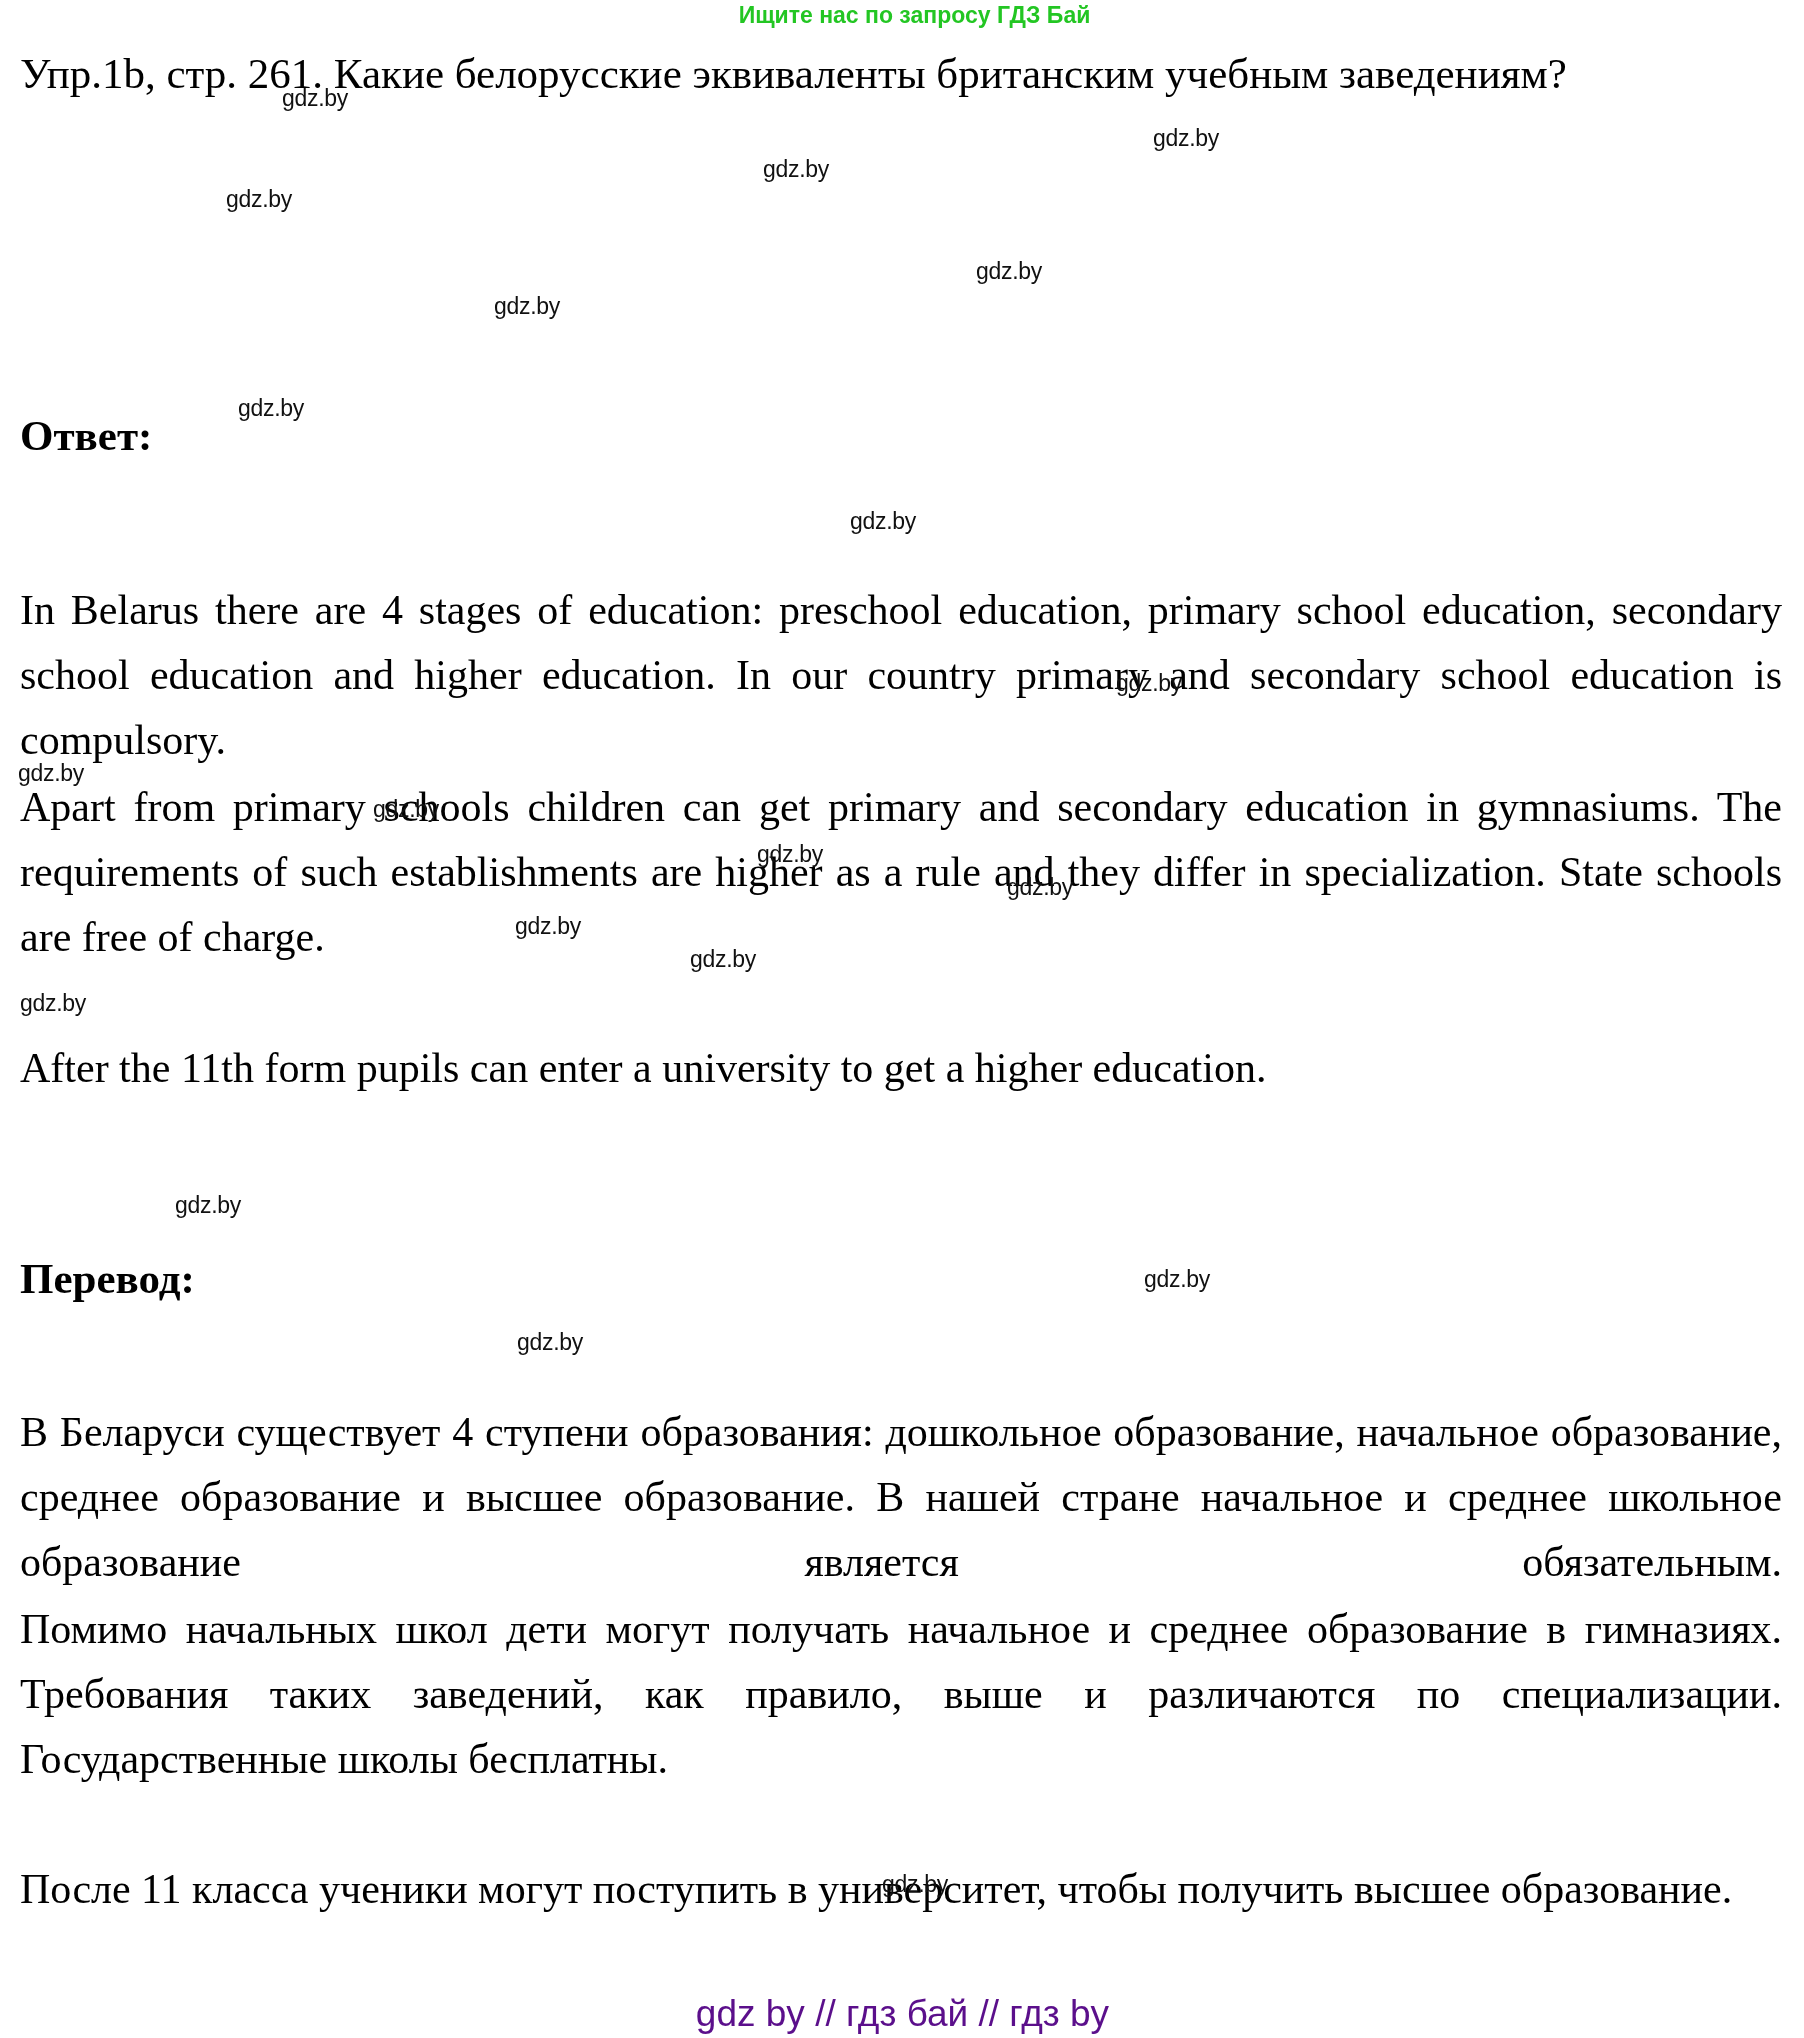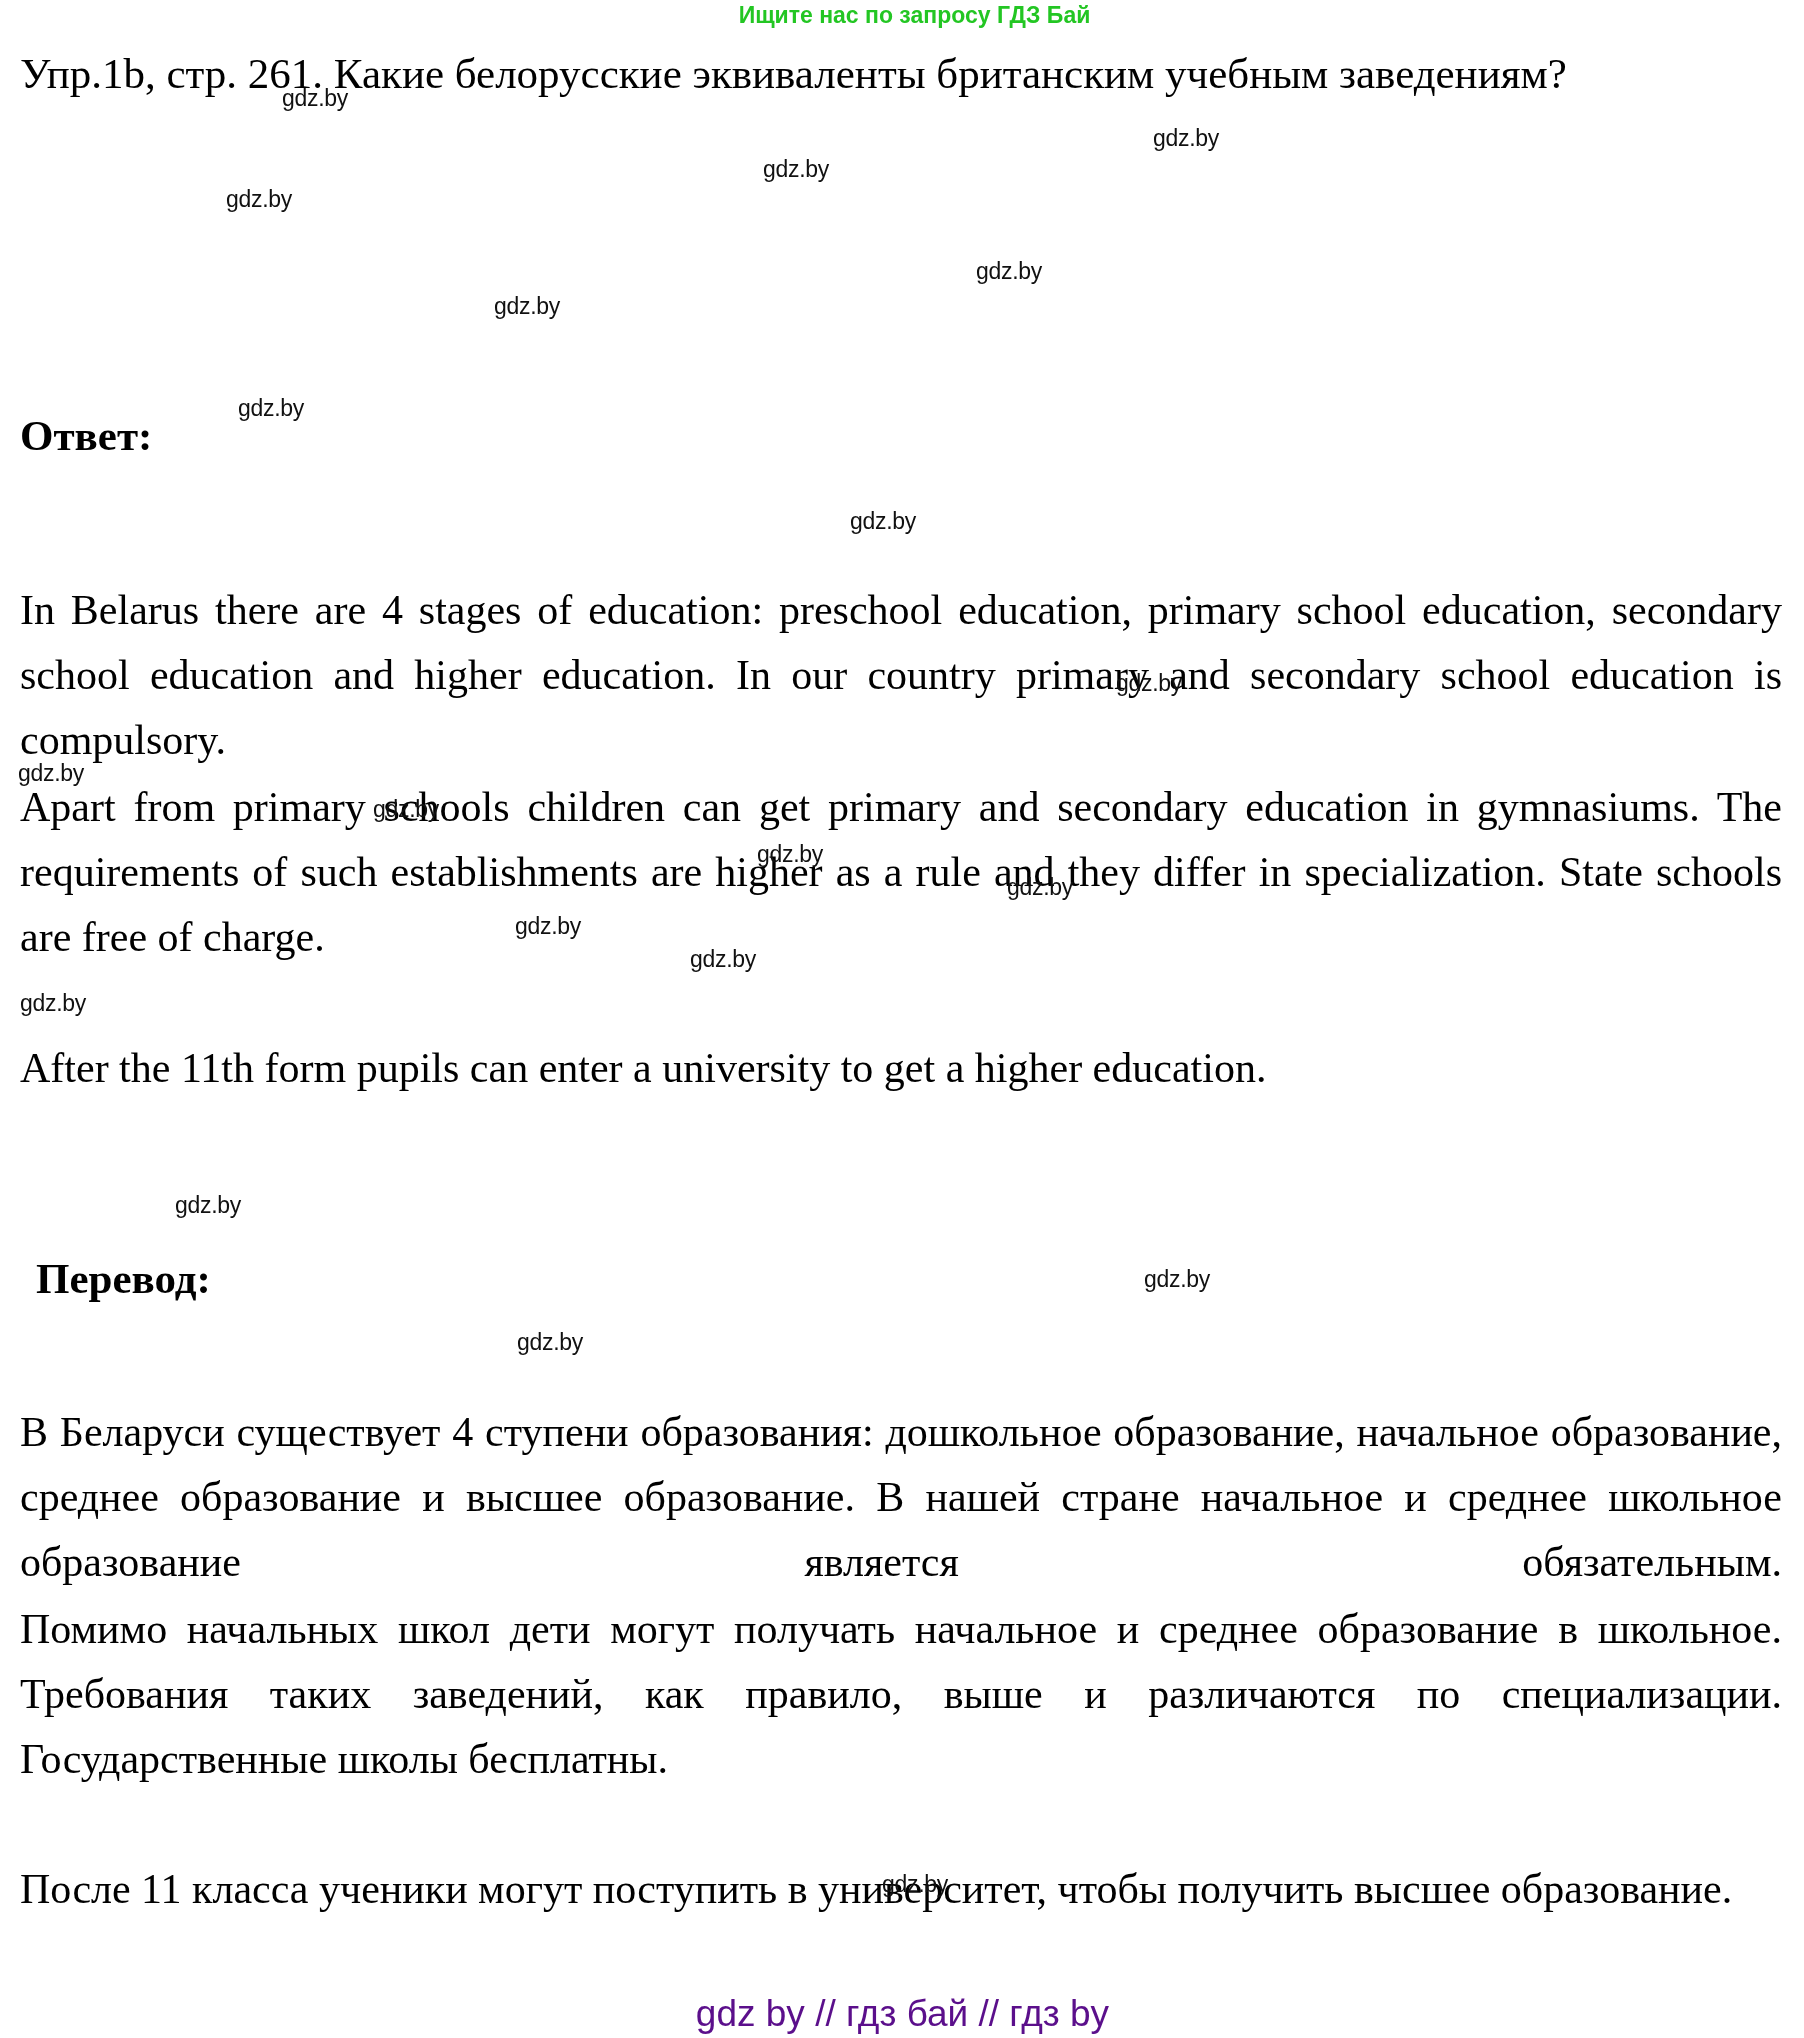--- a/index.html
+++ b/index.html
@@ -65,21 +65,20 @@
     line-height: 1;
   }
 
   .label-perevod {
     position: absolute;
     left: 0;
     top: 1257px;
     font-size: 43px;
     font-weight: bold;
     line-height: 1;
-    margin-left: 16px;
   }
 
   .para {
     position: absolute;
     left: 0;
     width: 1762px;
     font-size: 42px;
     line-height: 65px;
     text-align: justify;
     text-align-last: left;
@@ -135,21 +134,21 @@
     <div class="para en-1 jf">In Belarus there are 4 stages of education: preschool education, primary school education, secondary school education and higher education. In our country primary and secondary school education is compulsory.</div>
 
     <div class="para en-2">Apart from primary schools children can get primary and secondary education in gymnasiums. The requirements of such establishments are higher as a rule and they differ in specialization. State schools are free of charge.</div>
 
     <div class="para en-3">After the 11th form pupils can enter a university to get a higher education.</div>
 
     <div class="label-perevod">Перевод:</div>
 
     <div class="para ru-1 jf">В Беларуси существует 4 ступени образования: дошкольное образование, начальное образование, среднее образование и высшее образование. В нашей стране начальное и среднее школьное образование является обязательным.</div>
 
-    <div class="para ru-2">Помимо начальных школ дети могут получать начальное и среднее образование в школьное. Требования таких заведений, как правило, выше и различаются по специализации. Государственные школы бесплатны.</div>
+    <div class="para ru-2">Помимо начальных школ дети могут получать начальное и среднее образование в гимназиях. Требования таких заведений, как правило, выше и различаются по специализации. Государственные школы бесплатны.</div>
 
     <div class="para ru-3">После 11 класса ученики могут поступить в университет, чтобы получить высшее образование.</div>
 
   </div>
 
   <div id="watermark-layer">
       <div class="wm" style="left: 282px; top: 87px;">gdz.by</div>
       <div class="wm" style="left: 1153px; top: 127px;">gdz.by</div>
       <div class="wm" style="left: 763px; top: 158px;">gdz.by</div>
       <div class="wm" style="left: 226px; top: 188px;">gdz.by</div>

